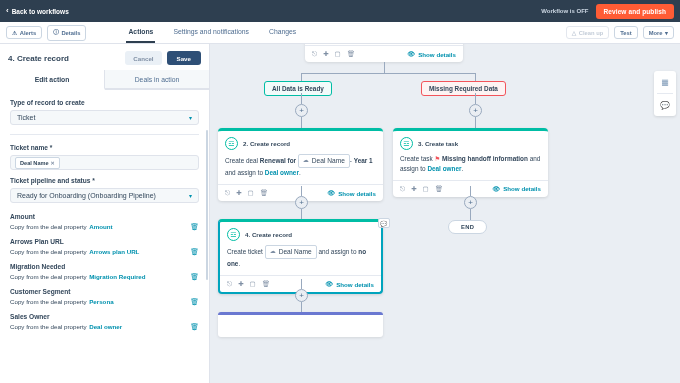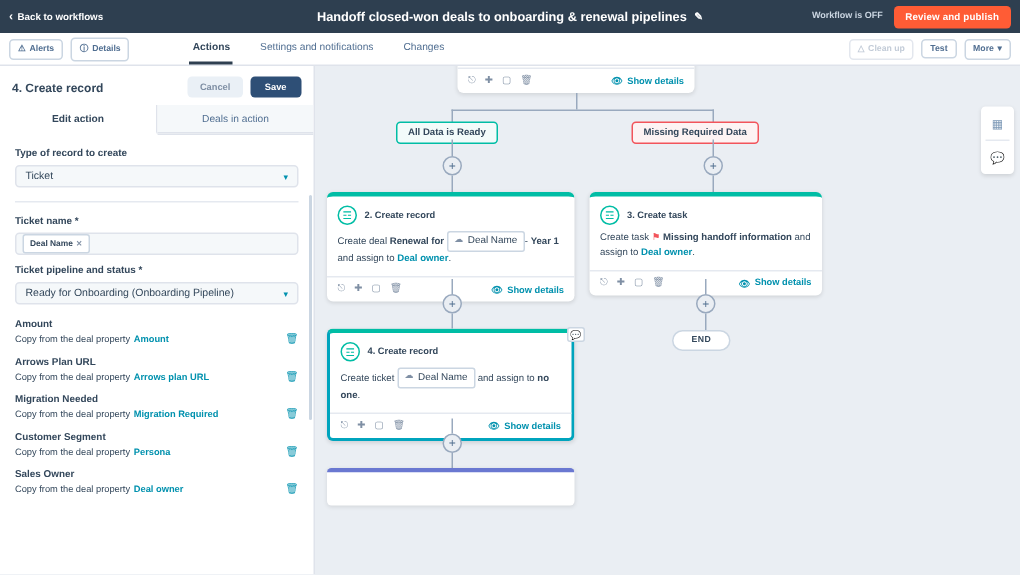--- a/index.html
+++ b/index.html
@@ -178,24 +178,20 @@
   .rail-div{ height:1px; background:#e5e9f0; margin:0 3px;}
 </style>
 </head>
 <body>
 
 <div class="topbar">
   <div class="back">
     <span class="chev">‹</span>
     <span>Back to workflows</span>
   </div>
-  <div class="wf-title">
-    <span>Handoff closed-won deals to onboarding &amp; renewal pipelines</span>
-    <span class="pencil">✎</span>
-  </div>
   <div class="top-right">
     <span class="wf-off">Workflow is OFF</span>
     <span class="btn-publish">Review and publish</span>
   </div>
 </div>
 
 <div class="tabbar">
   <div class="mini-btns">
     <span class="mini-btn">
       <span>⚠</span>

